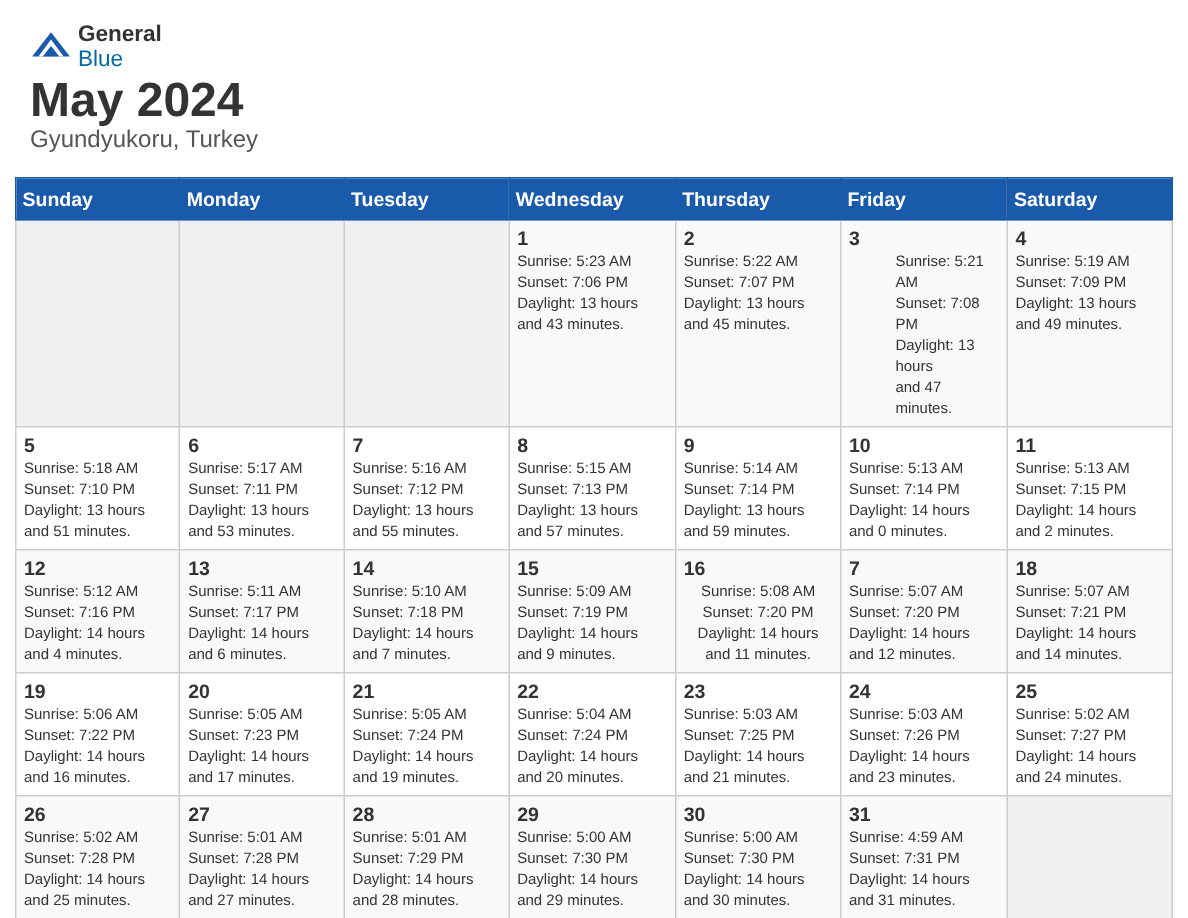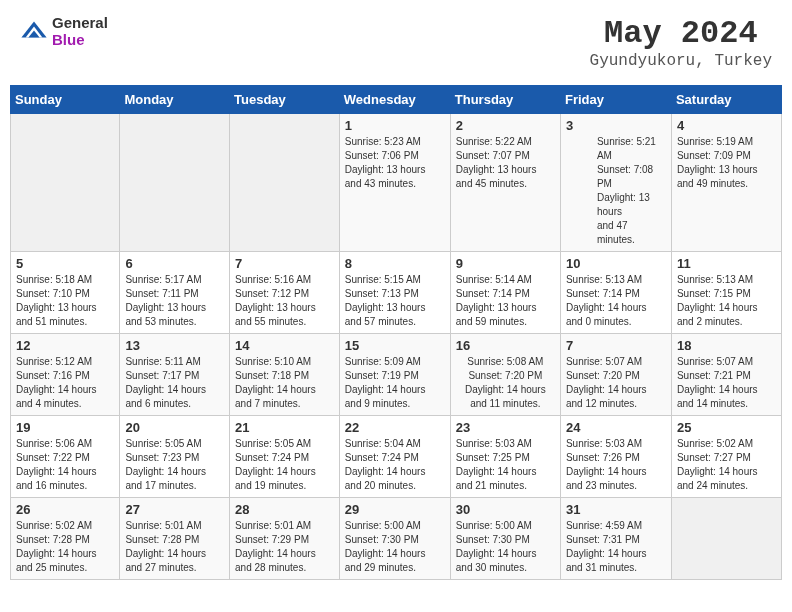--- a/index.html
+++ b/index.html
@@ -9,48 +9,48 @@
       width: 792px;
       min-height: 612px;
       padding: 10px;
     }
     .header {
       display: flex;
       justify-content: space-between;
       align-items: flex-start;
       margin-bottom: 10px;
       padding: 5px 10px;
+      flex-direction: column;
     }
     .logo {
       display: flex;
       align-items: center;
       gap: 4px;
     }
     .logo-text {
       display: flex;
       flex-direction: column;
       line-height: 1.1;
     }
     .logo-general {
       font-size: 15px;
       font-weight: bold;
       color: #333;
     }
     .logo-blue {
       font-size: 15px;
-      font-weight: bold;
-      color: #a21caf;
+      font-weight: normal;
+      color: #0369a1;
     }
     .logo-icon {
       width: 28px;
       height: 28px;
     }
     .title-block {
-      text-align: center;
-      font-family: Liberation Mono, monospace;
+      text-align: left;
     }
     .calendar-title {
       font-size: 32px;
       font-weight: bold;
       color: #333;
     }
     .calendar-subtitle {
       font-size: 16px;
       color: #555;
     }

